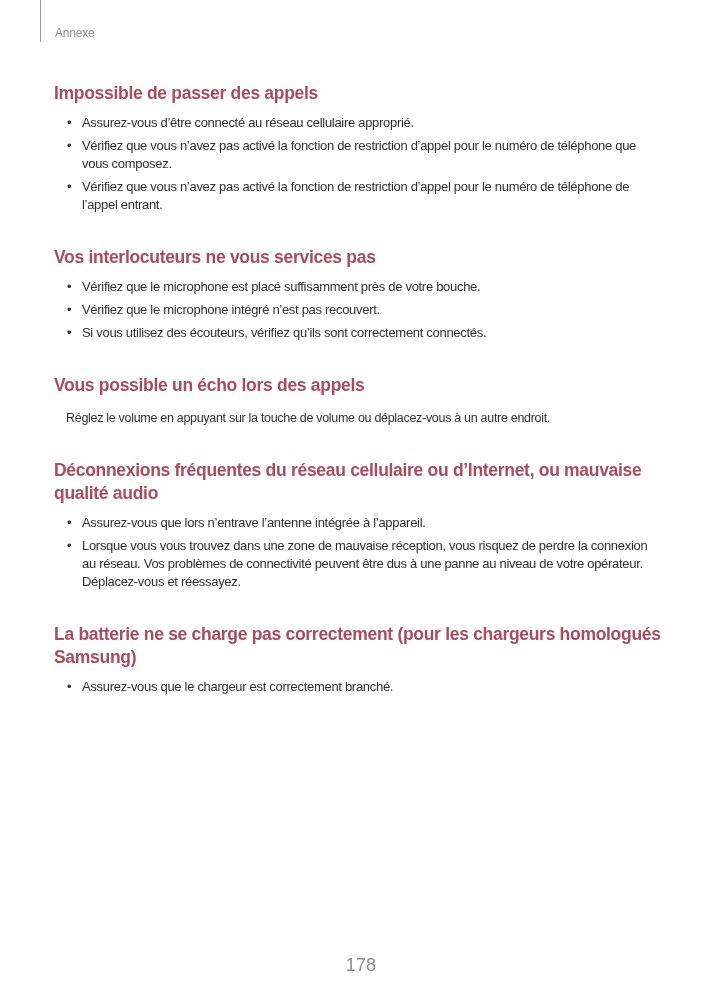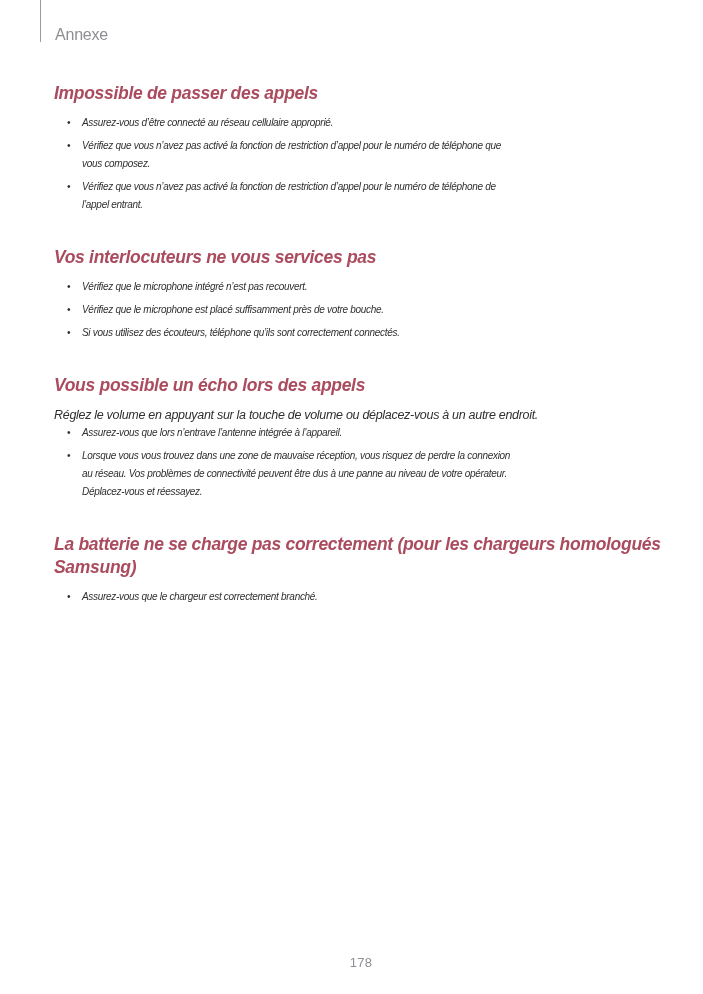--- a/index.html
+++ b/index.html
@@ -16,30 +16,29 @@
 
   .header-rule {
     position: absolute;
     left: 40px; top: 0;
     width: 1px; height: 42px;
     background: #9a9aa0;
   }
   .running-header {
     position: absolute;
     left: 55px; top: 26px;
-    font-size: 16px;
+    font-size: 12px;
     letter-spacing: -0.2px;
     color: var(--muted, #8d8d93);
   }
 
   .content {
     position: absolute;
     left: 54px; top: 82px;
     width: 640px;
-    font-style: italic;
   }
 
   section { margin: 0; }
   section h2 {
     margin: 32px 0 9px 0;
     font-size: 17.5px;
     line-height: 23px;
     font-weight: bold;
     letter-spacing: -0.3px;
     color: var(--heading, #aa4b5e);
@@ -48,48 +47,48 @@
   section:first-child h2 { margin-top: 0; }
 
   section ul {
     list-style: none;
     margin: 0; padding: 0;
   }
   section li {
     position: relative;
     padding-left: 28px;
     margin: 0 0 5px 0;
-    font-size: 10px;
+    font-size: 13px;
     line-height: 18px;
     letter-spacing: -0.3px;
     color: var(--body, #2f2f2f);
     white-space: pre-line;
   }
   section li:last-child { margin-bottom: 0; }
   section li::before {
     content: "\2022";
     position: absolute;
     left: 13px; top: 0;
     color: var(--body, #2f2f2f);
   }
   section p {
-    margin: 0;
+    margin: 12px;
     font-size: 12.5px;
     line-height: 18px;
     letter-spacing: -0.3px;
     color: var(--body, #2f2f2f);
     white-space: pre-line;
   }
 
   .page-number {
     position: absolute;
     left: 0; right: 0;
     top: 955px;
     text-align: center;
-    font-size: 13px;
+    font-size: 18px;
     letter-spacing: 0.2px;
     color: var(--muted, #97979b);
     padding-left: 19px;
   }
 </style>
 </head>
 <body>
 
 <div class="page">
   <div class="header-rule"></div>
@@ -102,30 +101,32 @@
           <li>Assurez-vous d’être connecté au réseau cellulaire approprié.</li>
           <li>Vérifiez que vous n’avez pas activé la fonction de restriction d’appel pour le numéro de téléphone que
 vous composez.</li>
           <li>Vérifiez que vous n’avez pas activé la fonction de restriction d’appel pour le numéro de téléphone de
 l’appel entrant.</li>
         </ul>
       </section>
       <section>
         <h2>Vos interlocuteurs ne vous services pas</h2>
         <ul>
+          <li>Vérifiez que le microphone est placé suffisamment près de votre bouche.</li>
           <li>Vérifiez que le microphone intégré n’est pas recouvert.</li>
-          <li>Vérifiez que le microphone est placé suffisamment près de votre bouche.</li>
-          <li>Si vous utilisez des écouteurs, téléphone qu’ils sont correctement connectés.</li>
+          <li>Si vous utilisez des écouteurs, vérifiez qu’ils sont correctement connectés.</li>
         </ul>
       </section>
       <section>
         <h2>Vous possible un écho lors des appels</h2>
         <p>Réglez le volume en appuyant sur la touche de volume ou déplacez-vous à un autre endroit.</p>
       </section>
       <section>
+        <h2>Déconnexions fréquentes du réseau cellulaire ou d’Internet, ou mauvaise
+qualité audio</h2>
         <ul>
           <li>Assurez-vous que lors n’entrave l’antenne intégrée à l’appareil.</li>
           <li>Lorsque vous vous trouvez dans une zone de mauvaise réception, vous risquez de perdre la connexion
 au réseau. Vos problèmes de connectivité peuvent être dus à une panne au niveau de votre opérateur.
 Déplacez-vous et réessayez.</li>
         </ul>
       </section>
       <section>
         <h2>La batterie ne se charge pas correctement (pour les chargeurs homologués
 Samsung)</h2>

